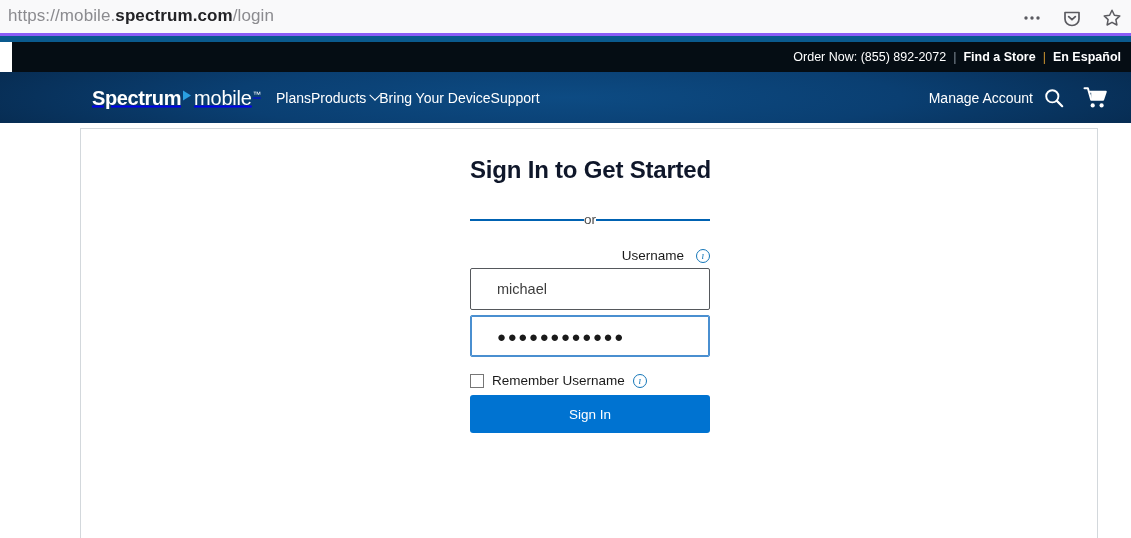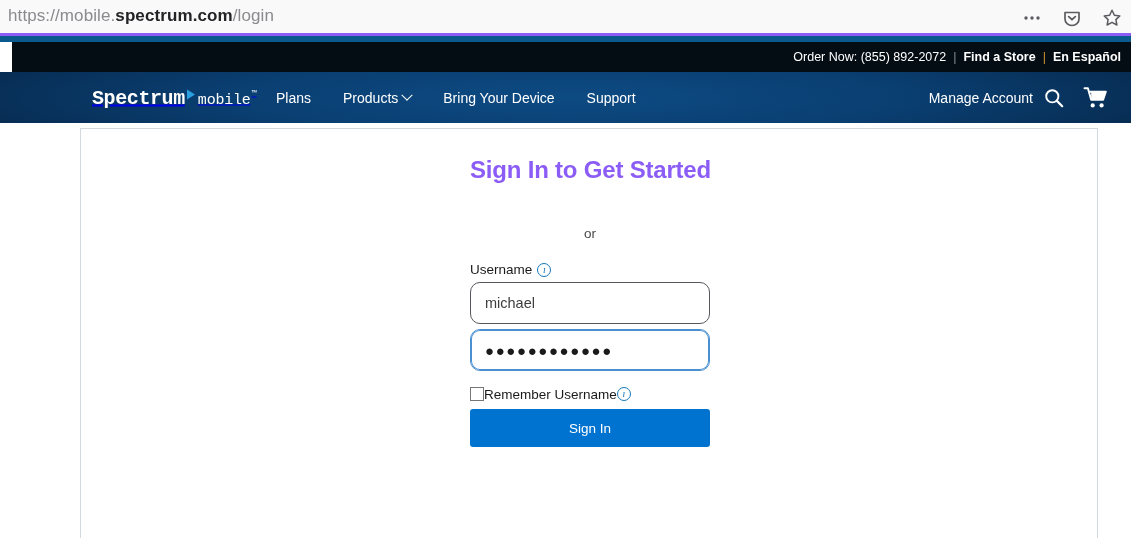--- a/index.html
+++ b/index.html
@@ -106,58 +106,56 @@
       radial-gradient(ellipse 78% 190% at 50% 50%, #0d4b83 0%, #0a3f72 38%, #072c52 70%, #041d3a 100%);
   }
   .logo {
     position: absolute;
     left: 92px;
     top: 50%;
     transform: translateY(-50%);
     display: flex;
     align-items: baseline;
     white-space: nowrap;
-    font-family: Liberation Mono, monospace;
   }
   .logo-spectrum {
     font-size: 20px;
     font-weight: bold;
     color: #ffffff;
     letter-spacing: -0.4px;
   }
   .logo-arrow {
     width: 0; height: 0;
     border-top: 5px solid transparent;
     border-bottom: 5px solid transparent;
     border-left: 8px solid #2a9fe0;
     margin: 0 3px 0 2px;
     position: relative;
     top: -4px;
   }
   .logo-mobile {
-    font-size: 15px;
+    font-size: 20px;
     font-weight: 300;
     color: #ffffff;
     letter-spacing: -0.2px;
   }
   .logo-tm {
     font-size: 8px;
     color: #ffffff;
     position: relative;
     top: -8px;
     margin-left: 1px;
   }
   .nav-links {
     position: absolute;
     left: 276px;
     top: 0;
     height: 51px;
     display: flex;
     align-items: center;
-    gap: 32px;
   }
   .nav-link {
     font-size: 14px;
     color: #ffffff;
     text-decoration: none;
     display: flex;
     align-items: center;
     gap: 5px;
     white-space: nowrap;
   }
@@ -208,31 +206,30 @@
     position: absolute;
     left: 389px;
     top: 0;
     width: 240px;
   }
   .page-title {
     margin: 0;
     padding-top: 27px;
     font-size: 24px;
     font-weight: bold;
-    color: #8b5cf6;
+    color: #0f172a;
     text-align: center;
     white-space: nowrap;
     letter-spacing: -0.2px;
   }
 
   .or-divider {
-    margin-top: 42px;
-    display: flex;
-    align-items: center;
-    flex-direction: column;
+    margin-top: 28px;
+    display: flex;
+    align-items: center;
   }
   .or-line {
     flex: 1;
     height: 2px;
     background: #0062b2;
   }
   .or-text {
     font-size: 13.5px;
     color: #4a4a4a;
   }
@@ -244,21 +241,22 @@
     color: #0f6094;
     text-decoration: none;
   }
 
   .field-label {
     margin-top: 21px;
     font-size: 13.5px;
     color: #1a1a1a;
     display: flex;
     align-items: center;
-    gap: 5px;
+    gap: 12px;
+    justify-content: flex-end;
   }
   .info-icon {
     display: inline-flex;
     align-items: center;
     justify-content: center;
     width: 14px;
     height: 14px;
     border: 1px solid #1476b8;
     border-radius: 50%;
     color: #1476b8;
@@ -268,41 +266,41 @@
     line-height: 1;
     box-sizing: border-box;
   }
   .text-input {
     display: block;
     margin-top: 5px;
     width: 240px;
     height: 42px;
     box-sizing: border-box;
     border: 1px solid #55585c;
-    border-radius: 10px;
-    padding: 0 14px;
+    border-radius: 2px;
+    padding: 0 26px;
     font-size: 14.5px;
     color: #3d3d3d;
     font-family: "Liberation Sans", sans-serif;
     background: #ffffff;
     outline: none;
   }
   .text-input.focused {
     border: 1px solid #4a8fd0;
     box-shadow: 0 0 0 1px #4a8fd0 inset;
     color: #1a1a1a;
     letter-spacing: 1.6px;
     font-size: 15px;
   }
 
   .remember-row {
     margin-top: 16px;
     display: flex;
-    align-items: flex-start;
-    gap: 0;
+    align-items: flex-end;
+    gap: 8px;
   }
   .checkbox {
     width: 14px;
     height: 14px;
     border: 1px solid #767676;
     background: #ffffff;
     box-sizing: border-box;
     flex: none;
   }
   .remember-label {

